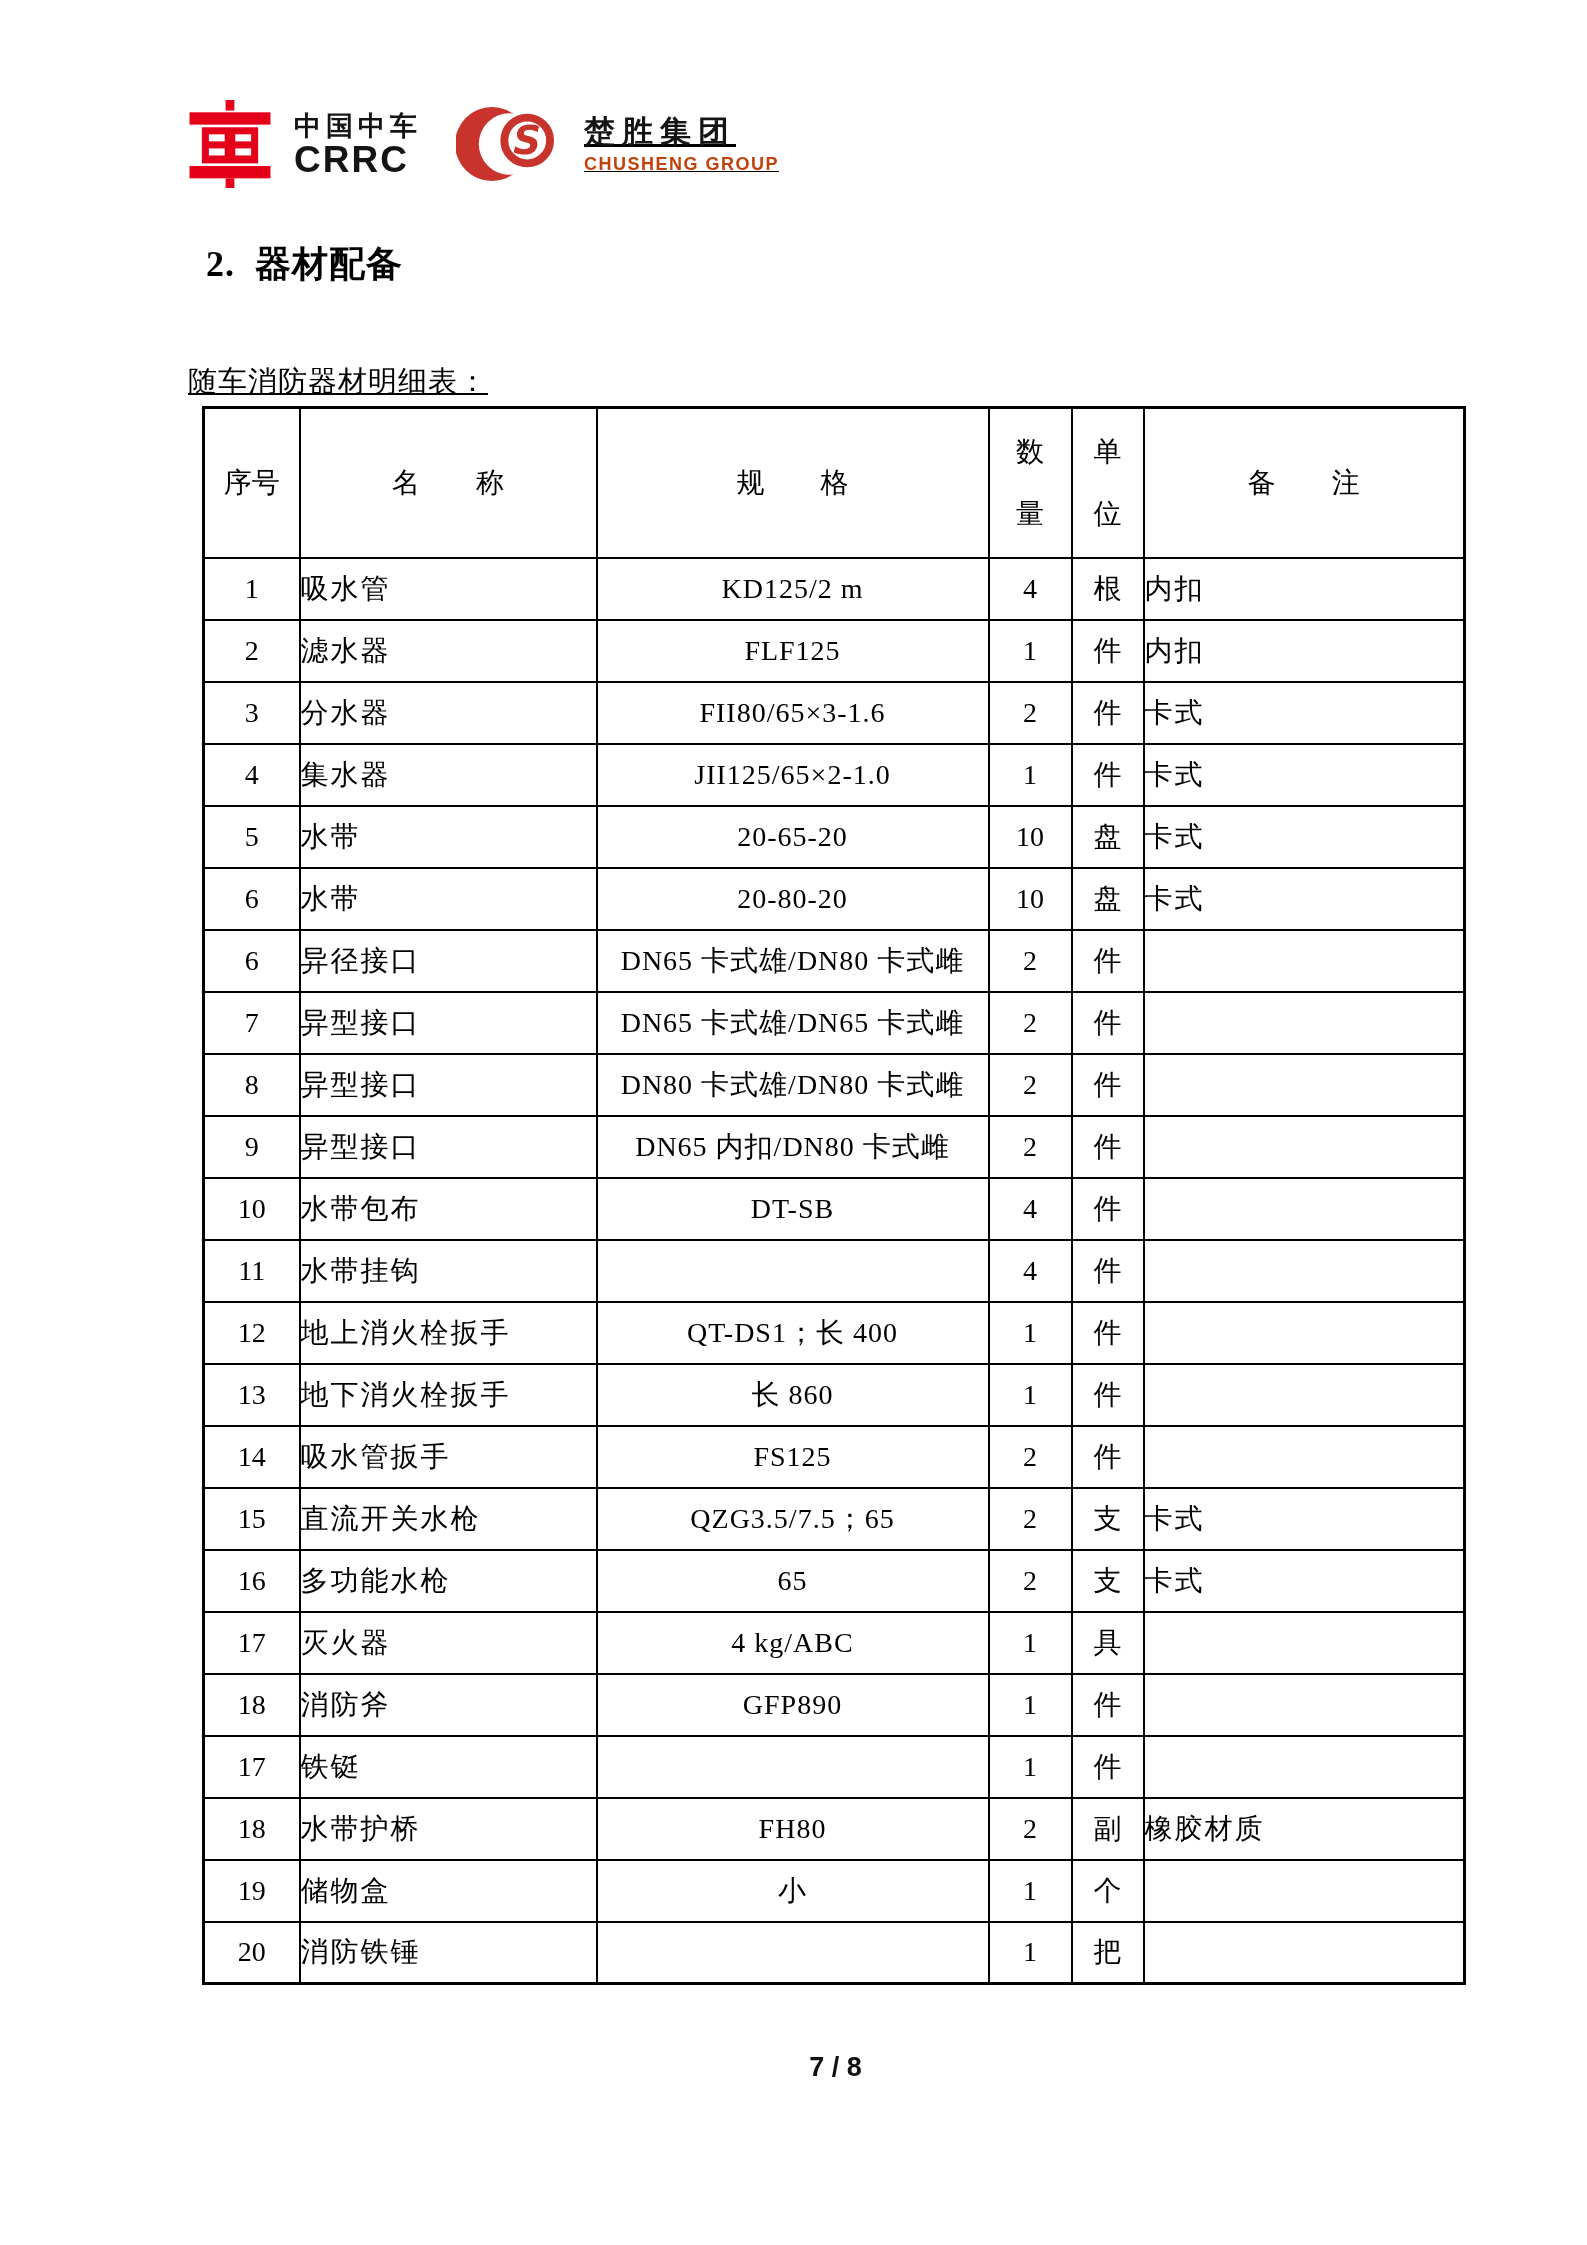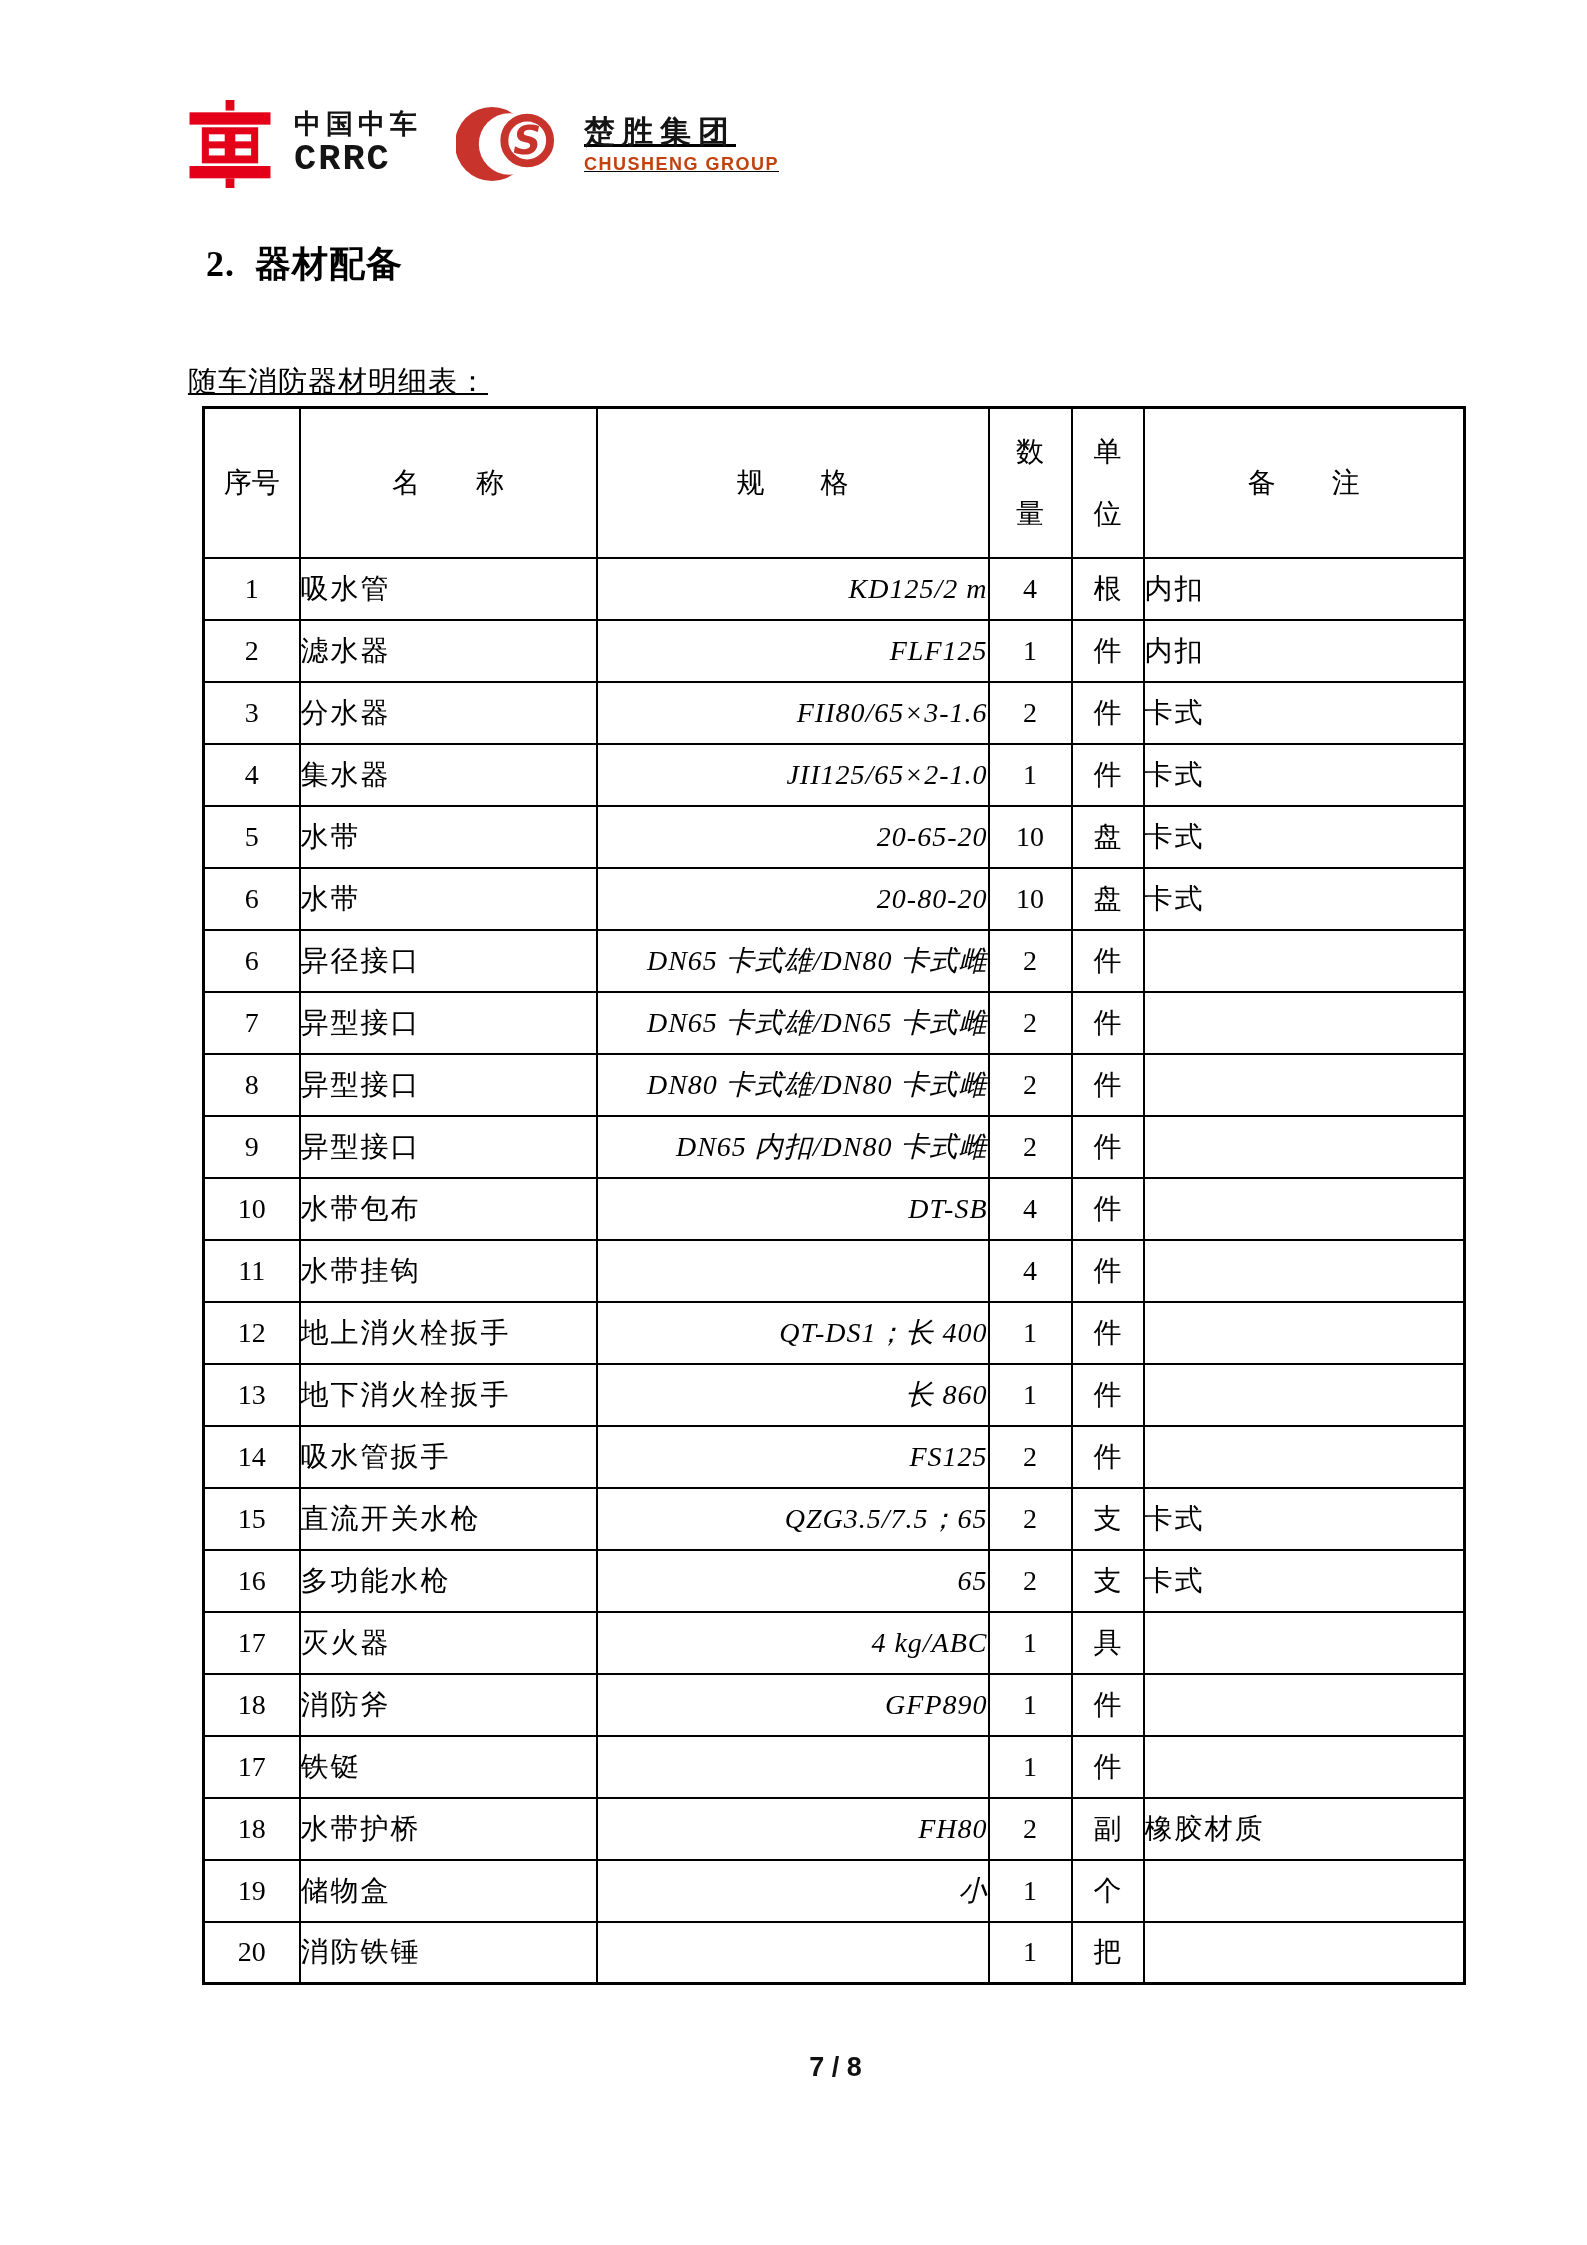--- a/index.html
+++ b/index.html
@@ -9,21 +9,21 @@
     margin:0 auto;
     background:#ffffff;
     font-family:"Liberation Serif","DejaVu Serif",serif;
     color:#000;
     overflow:hidden;
   }
   
   .logo-bar{position:absolute;left:186px;top:100px;display:flex;align-items:center;}
   .crrc-emblem{width:88px;height:88px;display:block;}
   .crrc-text{margin-left:20px;display:flex;flex-direction:column;justify-content:flex-end;
-    font-family:Liberation Mono, monospace;font-weight:bold;color:#141414;}
+    font-family:Liberation Sans, sans-serif;font-weight:bold;color:#141414;}
   .crrc-cn{font-size:27px;letter-spacing:5px;line-height:1.15;white-space:nowrap;}
   .crrc-en{font-size:37px;letter-spacing:2px;line-height:0.95;}
   .cs-mark{width:116px;height:88px;margin-left:34px;display:block;}
   .cs-text{margin-left:12px;display:flex;flex-direction:column;justify-content:center;text-decoration:underline;}
   .cs-cn{font-size:31px;font-weight:bold;letter-spacing:7px;color:#141414;line-height:1.2;white-space:nowrap;
     font-family:"Liberation Sans",sans-serif;}
   .cs-en{font-size:18px;font-weight:bold;letter-spacing:1.5px;color:#c2410c;
     font-family:"Liberation Sans",sans-serif;margin-top:3px;white-space:nowrap;}
   
   .section-heading{position:absolute;left:190px;top:224px;margin:16px;
@@ -36,21 +36,21 @@
     border:3px solid #000;}
   table.equip th,table.equip td{border:2px solid #000;padding:0;
     font-size:28px;font-weight:normal;overflow:hidden;white-space:nowrap;}
   thead tr{height:150px;}
   tbody tr{height:62px;}
   th{text-align:center;vertical-align:middle;}
   th .vline{line-height:62px;}
   td{vertical-align:middle;}
   td.c-seq{text-align:center;}
   td.c-name{text-align:left;padding-left:17px;letter-spacing:2px;}
-  td.c-spec{text-align:right;padding-left:13px;letter-spacing:1px;font-style:italic;}
+  td.c-spec{text-align:center;padding-left:13px;letter-spacing:1px;}
   td.c-qty{text-align:center;}
   td.c-unit{text-align:center;}
   td.c-remark{text-align:left;padding-left:19px;letter-spacing:2px;}
   
   .page-footer{position:absolute;left:0;top:2052px;width:100%;text-align:center;
     transform:translateX(42px);
     font-family:"Liberation Sans",sans-serif;font-weight:bold;font-size:27px;color:#111;}
 </style>
 </head>
 <body>

